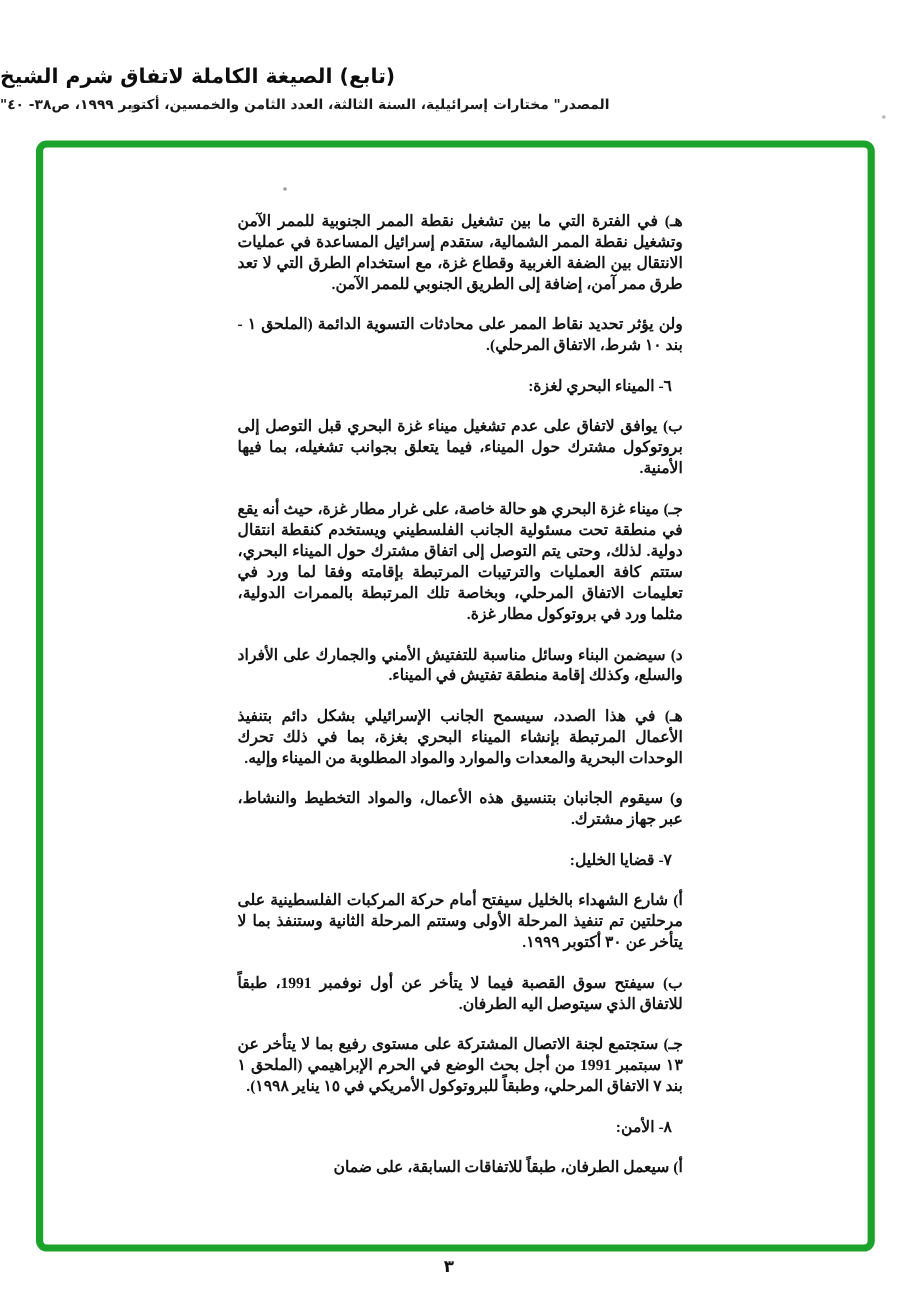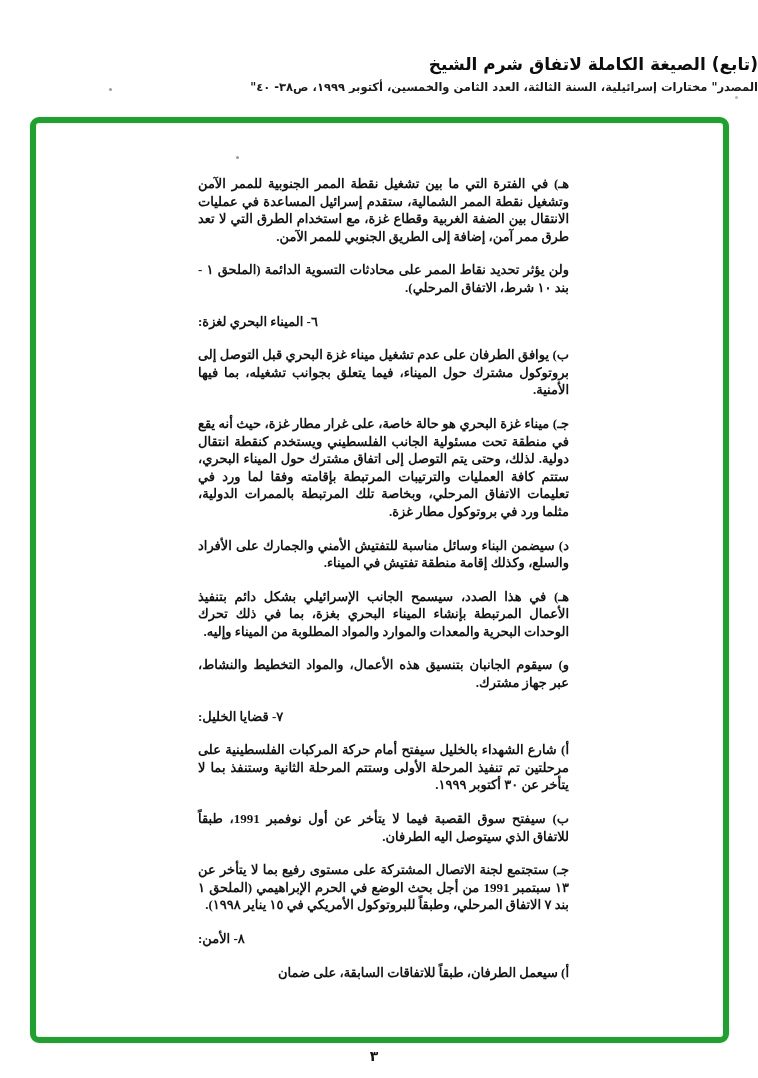--- a/index.html
+++ b/index.html
@@ -13,21 +13,21 @@
     height: 1078px;
     overflow: hidden;
     font-family: "DejaVu Sans", sans-serif;
     color: #151515;
   }
   .doc-header {
     position: absolute;
     top: 54px;
     left: 0;
     width: 758px;
-    text-align: right;
+    text-align: left;
     direction: rtl;
   }
   .doc-title {
     font-size: 17px;
     font-weight: bold;
     color: #0d0d0d;
     letter-spacing: 0.2px;
     margin: 0 0 6px 0;
   }
   .doc-source {
@@ -58,21 +58,21 @@
     font-weight: bold;
     color: #141414;
   }
   .doc-body p {
     margin: 16px;
     padding: 0;
     font-family: Liberation Serif, serif;
   }
   .doc-body p.heading {
     padding-right: 9px;
-    text-align: left;
+    text-align: right;
   }
   .page-number {
     position: absolute;
     top: 1048px;
     left: 0;
     width: 748px;
     text-align: center;
     font-size: 14px;
     font-weight: bold;
     direction: rtl;
@@ -94,21 +94,21 @@
   <h1 class="doc-title">(تابع) الصيغة الكاملة لاتفاق شرم الشيخ</h1>
   <p class="doc-source">المصدر" مختارات إسرائيلية، السنة الثالثة، العدد الثامن والخمسين، أكتوبر ١٩٩٩، ص٣٨- ٤٠"</p>
 </header>
 
 <div class="green-box" style="border-color: rgb(28, 163, 43);"></div>
 
 <main class="doc-body">
     <p class="para">هـ) في الفترة التي ما بين تشغيل نقطة الممر الجنوبية للممر الآمن وتشغيل نقطة الممر الشمالية، ستقدم إسرائيل المساعدة في عمليات الانتقال بين الضفة الغربية وقطاع غزة، مع استخدام الطرق التي لا تعد طرق ممر آمن، إضافة إلى الطريق الجنوبي للممر الآمن.</p>
     <p class="para">ولن يؤثر تحديد نقاط الممر على محادثات التسوية الدائمة (الملحق ١ - بند ١٠ شرط، الاتفاق المرحلي).</p>
     <p class="heading">٦- الميناء البحري لغزة:</p>
-    <p class="para">ب) يوافق الطرفان على عدم تشغيل ميناء غزة البحري قبل التوصل إلى بروتوكول مشترك حول الميناء، فيما يتعلق بجوانب تشغيله، بما فيها الأمنية.</p>
+    <p class="para">ب) يوافق لاتفاق على عدم تشغيل ميناء غزة البحري قبل التوصل إلى بروتوكول مشترك حول الميناء، فيما يتعلق بجوانب تشغيله، بما فيها الأمنية.</p>
     <p class="para">جـ) ميناء غزة البحري هو حالة خاصة، على غرار مطار غزة، حيث أنه يقع في منطقة تحت مسئولية الجانب الفلسطيني ويستخدم كنقطة انتقال دولية. لذلك، وحتى يتم التوصل إلى اتفاق مشترك حول الميناء البحري، ستتم كافة العمليات والترتيبات المرتبطة بإقامته وفقا لما ورد في تعليمات الاتفاق المرحلي، وبخاصة تلك المرتبطة بالممرات الدولية، مثلما ورد في بروتوكول مطار غزة.</p>
     <p class="para">د) سيضمن البناء وسائل مناسبة للتفتيش الأمني والجمارك على الأفراد والسلع، وكذلك إقامة منطقة تفتيش في الميناء.</p>
     <p class="para">هـ) في هذا الصدد، سيسمح الجانب الإسرائيلي بشكل دائم بتنفيذ الأعمال المرتبطة بإنشاء الميناء البحري بغزة، بما في ذلك تحرك الوحدات البحرية والمعدات والموارد والمواد المطلوبة من الميناء وإليه.</p>
     <p class="para">و) سيقوم الجانبان بتنسيق هذه الأعمال، والمواد التخطيط والنشاط، عبر جهاز مشترك.</p>
     <p class="heading">٧- قضايا الخليل:</p>
     <p class="para">أ) شارع الشهداء بالخليل سيفتح أمام حركة المركبات الفلسطينية على مرحلتين تم تنفيذ المرحلة الأولى وستتم المرحلة الثانية وستنفذ بما لا يتأخر عن ٣٠ أكتوبر ١٩٩٩.</p>
     <p class="para">ب) سيفتح سوق القصبة فيما لا يتأخر عن أول نوفمبر 1991، طبقاً للاتفاق الذي سيتوصل اليه الطرفان.</p>
     <p class="para">جـ) ستجتمع لجنة الاتصال المشتركة على مستوى رفيع بما لا يتأخر عن ١٣ سبتمبر 1991 من أجل بحث الوضع في الحرم الإبراهيمي (الملحق ١ بند ٧ الاتفاق المرحلي، وطبقاً للبروتوكول الأمريكي في ١٥ يناير ١٩٩٨).</p>
     <p class="heading">٨- الأمن:</p>
     <p class="para">أ) سيعمل الطرفان، طبقاً للاتفاقات السابقة، على ضمان</p>

